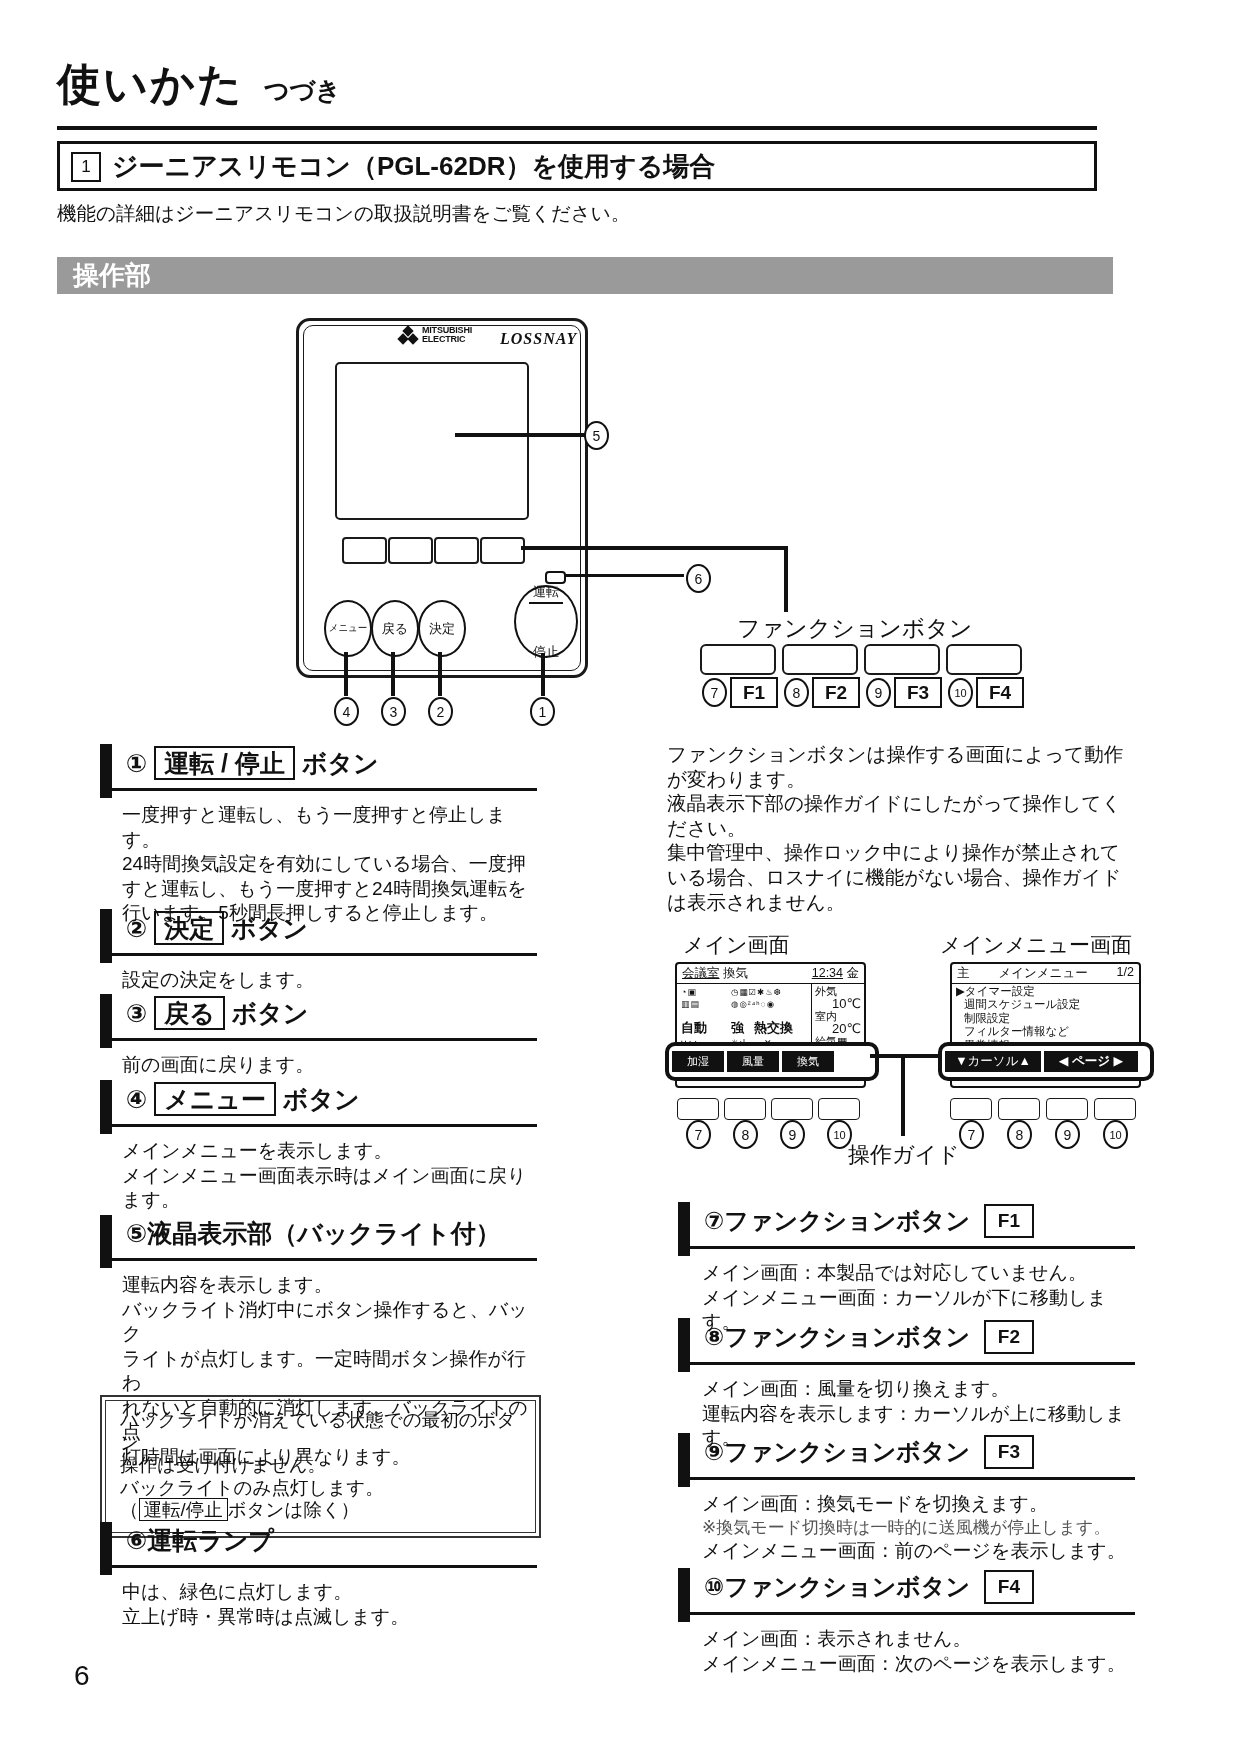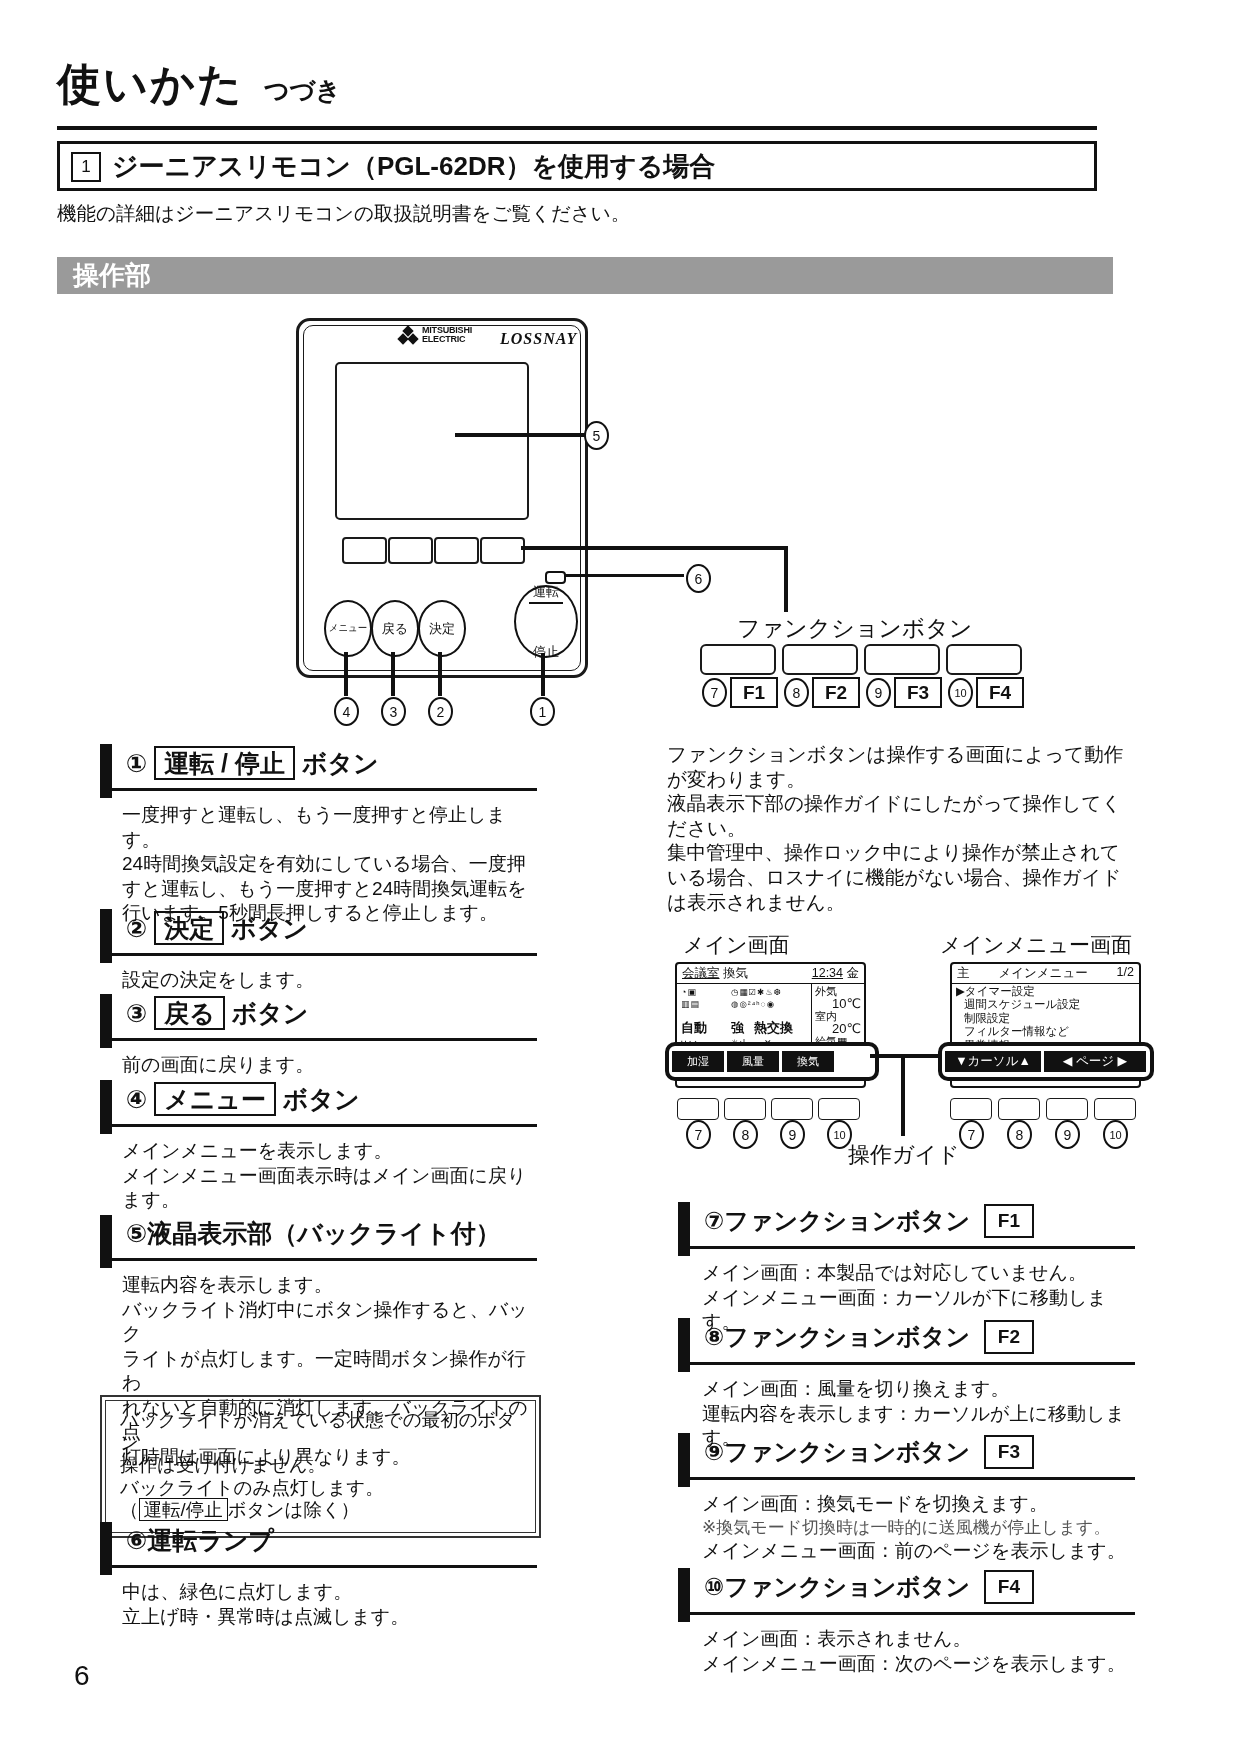--- a/index.html
+++ b/index.html
@@ -278,21 +278,21 @@
     <div class="menu-foot">主画面へ：戻るボタン</div>
   </div>
 
   <div class="abs goutline" style="left:665px;top:1042px;width:200px;height:27px;">
     <div class="gseg" style="width:52px;">加湿</div>
     <div class="gseg" style="width:52px;">風量</div>
     <div class="gseg" style="width:52px;">換気</div>
   </div>
   <div class="abs goutline" style="left:938px;top:1042px;width:202px;height:27px;">
     <div class="gseg" style="width:96px;font-size:12.5px;">▼カーソル▲</div>
-    <div class="gseg" style="width:102px;font-size:12.5px;">◀ ページ ▶</div>
+    <div class="gseg" style="width:94px;font-size:12.5px;font-weight:bold;">◀ ページ ▶</div>
   </div>
   <div class="abs conn" style="left:870px;top:1054px;width:70px;height:4px;"></div>
   <div class="abs conn" style="left:901px;top:1054px;width:4px;height:82px;"></div>
   <div class="abs glabel" style="left:848px;top:1140px;">操作ガイド</div>
 
   <div class="abs fbtn" style="left:677px;top:1098px;width:40px;height:20px;border-width:1.5px;"></div>
   <div class="abs fbtn" style="left:724px;top:1098px;width:40px;height:20px;border-width:1.5px;"></div>
   <div class="abs fbtn" style="left:771px;top:1098px;width:40px;height:20px;border-width:1.5px;"></div>
   <div class="abs fbtn" style="left:818px;top:1098px;width:40px;height:20px;border-width:1.5px;"></div>
   <div class="abs cnum" style="left:686px;top:1120px;">7</div>

